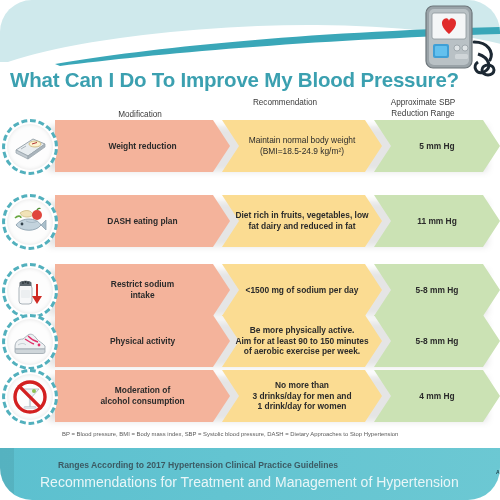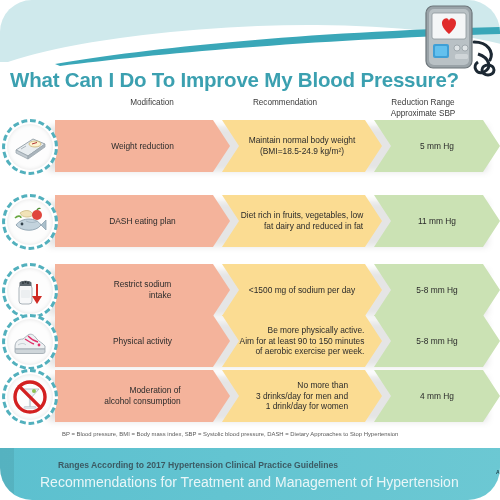--- a/index.html
+++ b/index.html
@@ -26,37 +26,37 @@
 
   
   .title{
     position:absolute;left:10px;top:68px;
     font-size:20.5px;font-weight:bold;color:#3ba0b0;
     letter-spacing:-0.2px;white-space:nowrap;
   }
 
   
   .colhead{position:absolute;top:98px;font-size:8.2px;color:#3a3a3a;text-align:center;line-height:1.28;font-weight:normal;}
-  .colhead.c1{left:92px;width:120px;}
+  .colhead.c1{left:80px;width:120px;margin-top:12px;}
   .colhead.c2{left:210px;width:150px;}
   .colhead.c3{left:358px;width:130px;}
 
   
   .row{position:absolute;left:0;width:500px;height:56px;}
   .row .shadowbar{
     position:absolute;left:48px;top:6px;width:440px;height:46px;
     background:rgba(0,0,0,0.10);filter:blur(3px);border-radius:3px;
   }
 
   .band{position:absolute;top:0;height:52px;display:flex;align-items:center;justify-content:center;}
   .band .txt{
     position:relative;z-index:3;text-align:center;font-size:8.4px;color:#2b2b2b;
     line-height:1.3;padding:0 6px;
   }
-  .band .txt.b{font-weight:normal;text-align:right;}
+  .band .txt.b{font-weight:bold;}
 
   .band .shape{position:absolute;inset:0;z-index:1;}
   .band .shape svg{display:block;width:100%;height:100%;}
 
   .band.mod{left:55px;width:175px;}
   .band.rec{left:222px;width:160px;}
   .band.sbp{left:374px;width:126px;}
 
   
   .iconwrap{position:absolute;left:2px;top:-1px;width:56px;height:56px;z-index:6;}
@@ -121,22 +121,22 @@
       <circle cx="47" cy="46" r="3" fill="#dfe4e6" stroke="#8e979c" stroke-width="0.7"></circle>
       <rect x="37" y="52" width="13" height="5" rx="1.5" fill="#cfd5d8"></rect>
     </svg>
   </div>
 
   <div class="title">What Can I Do To Improve My Blood Pressure?</div>
 
   <div class="colhead c1">Modification</div>
   <div class="colhead c2">Recommendation</div>
   <div class="colhead c3">
+    <div>Approximate SBP</div>
     <div>Reduction Range</div>
-    <div>Approximate SBP</div>
   </div>
 
   <div class="row" style="top:120px;">
     <div class="shadowbar"></div>
 
     <div class="band mod">
       <div class="shape">
         <svg viewBox="0 0 175 52" preserveAspectRatio="none">
             <path d="M0 0 H158 L175 26 L158 52 H0 Z" fill="#f4b39b"></path>
           </svg>

